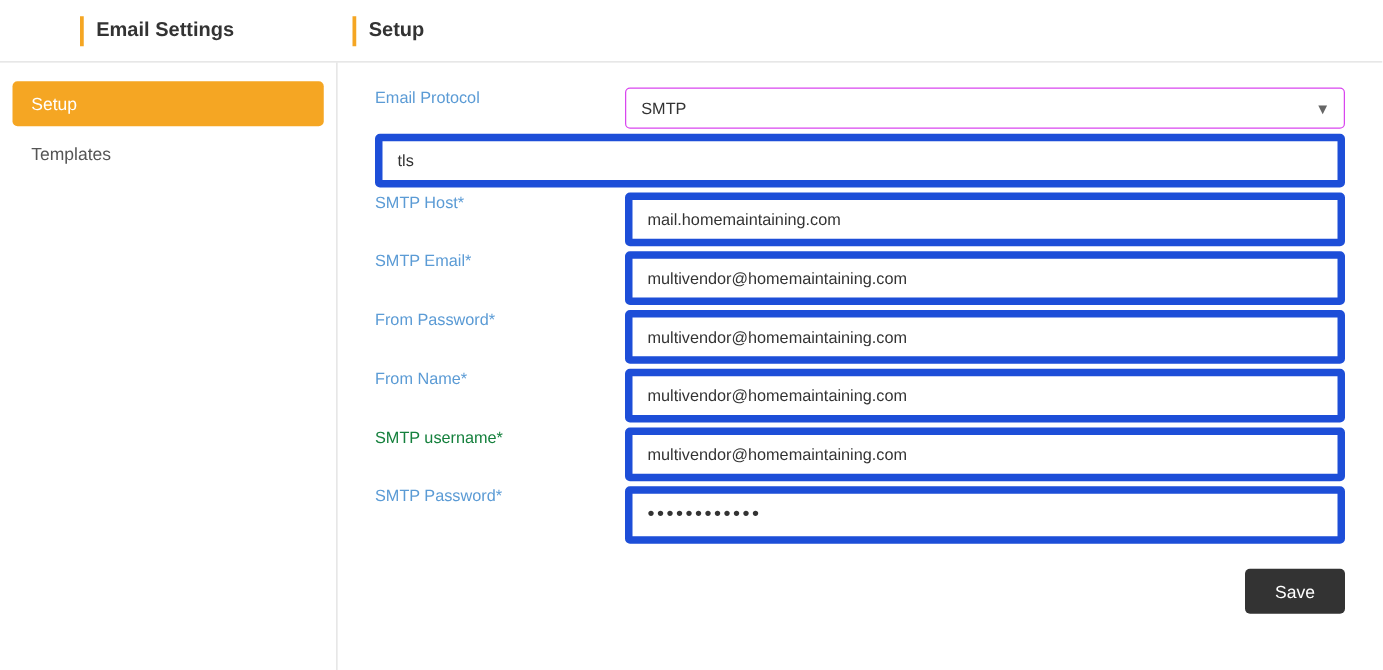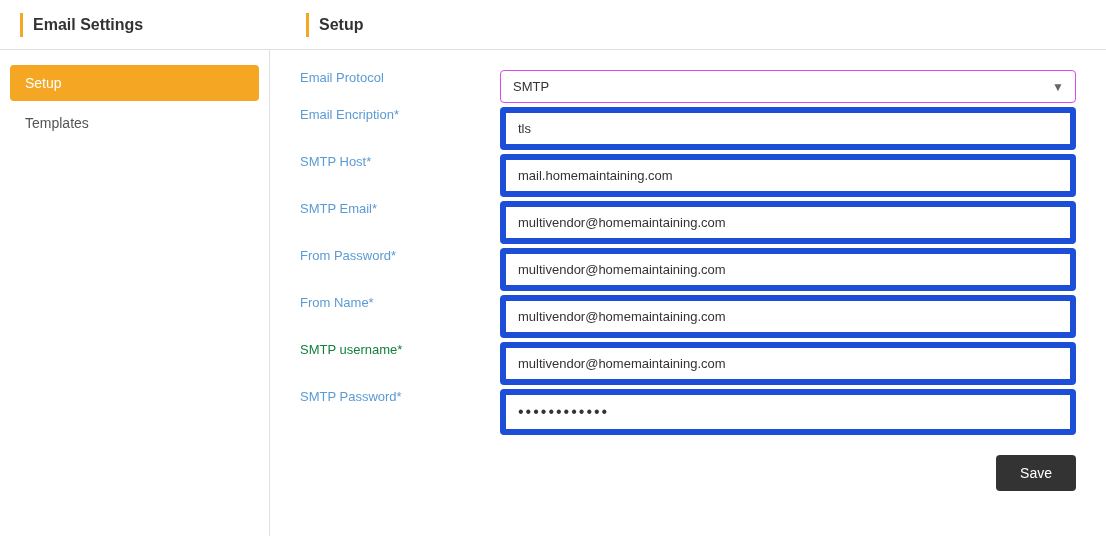--- a/index.html
+++ b/index.html
@@ -22,21 +22,22 @@
       display: flex;
       align-items: center;
       padding: 10px 20px;
       border-bottom: 1px solid #e0e0e0;
       height: 50px;
     }
 
     .header-left {
       display: flex;
       align-items: center;
-      width: 286px;
+      width: 218px;
+      margin-left: 44px;
     }
 
     .header-divider {
       width: 3px;
       height: 24px;
       background: #f5a623;
       margin-right: 10px;
     }
 
     .header-title {
@@ -205,21 +206,20 @@
         <div class="form-select-wrapper">
           <select class="form-select">
             <option>SMTP</option>
           </select>
           <span class="select-arrow">▼</span>
         </div>
       </div>
     </div>
 
     <div class="form-row">
-      <div class="form-label" style="color: rgb(91, 155, 213);">Email Encription*</div>
       <div class="form-field">
         <input class="form-input" type="text" value="tls" style="">
       </div>
     </div>
 
     <div class="form-row">
       <div class="form-label" style="color: rgb(91, 155, 213);">SMTP Host*</div>
       <div class="form-field">
         <input class="form-input" type="text" value="mail.homemaintaining.com" style="">
       </div>

